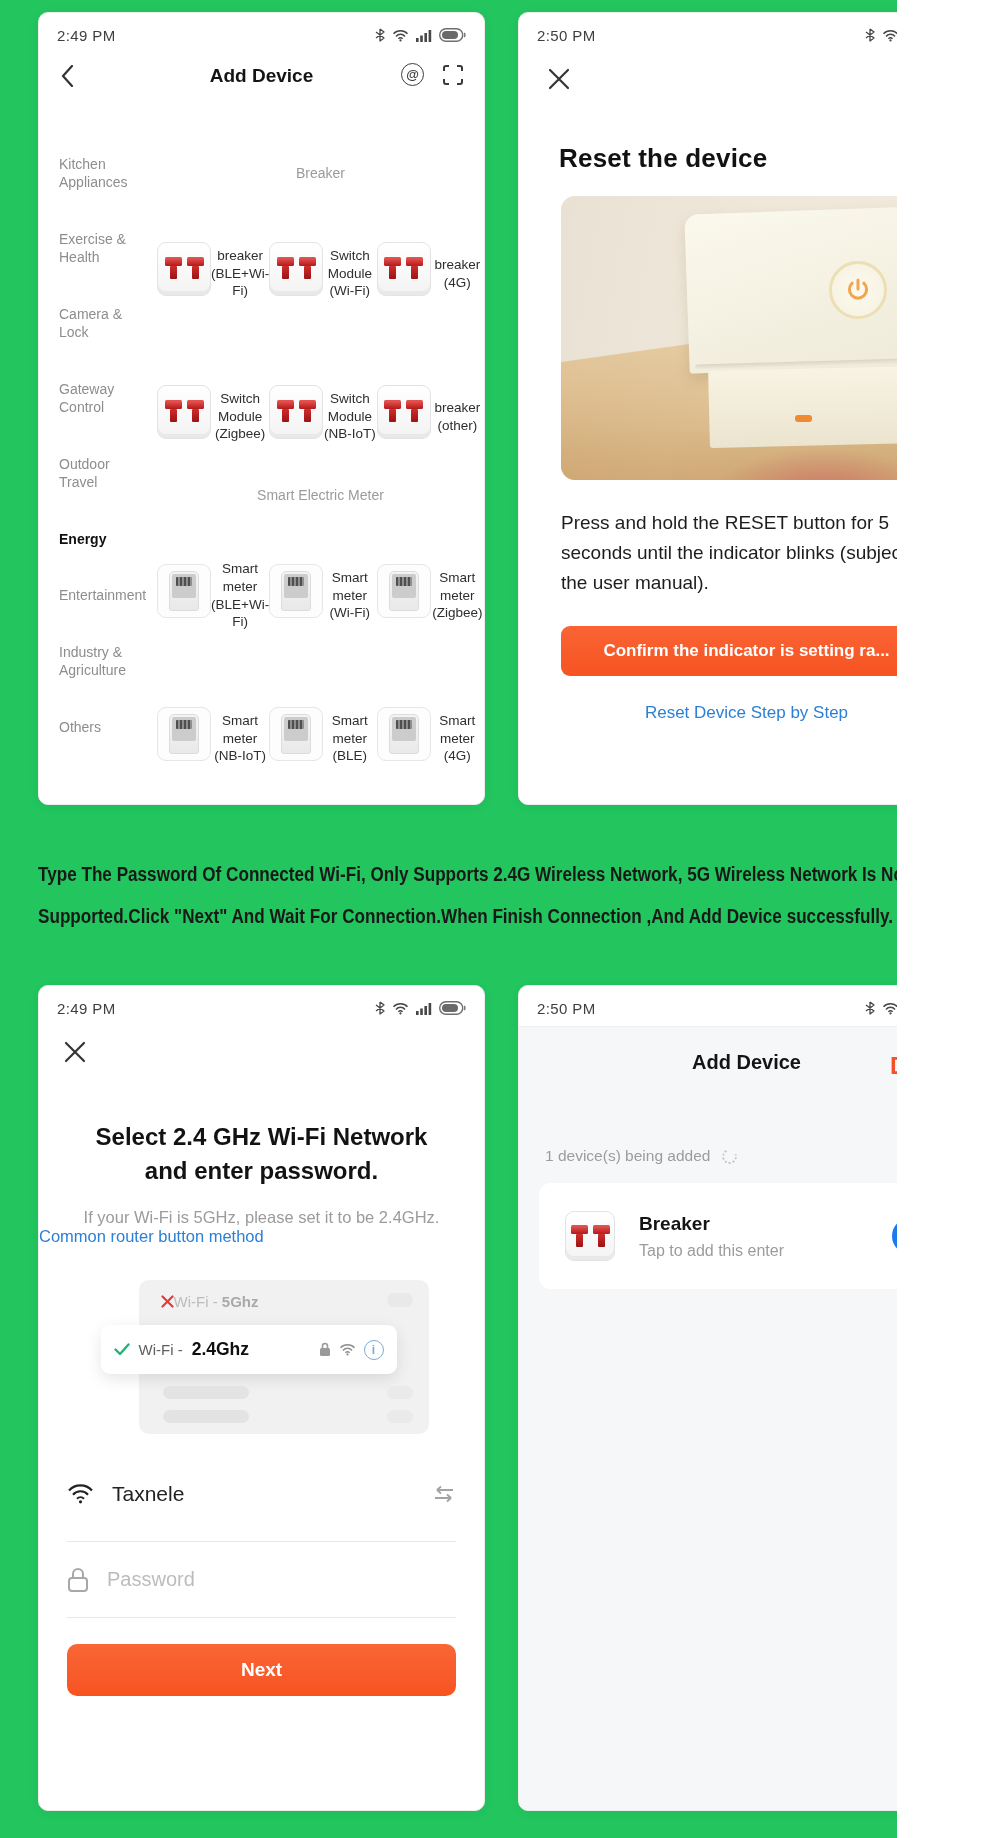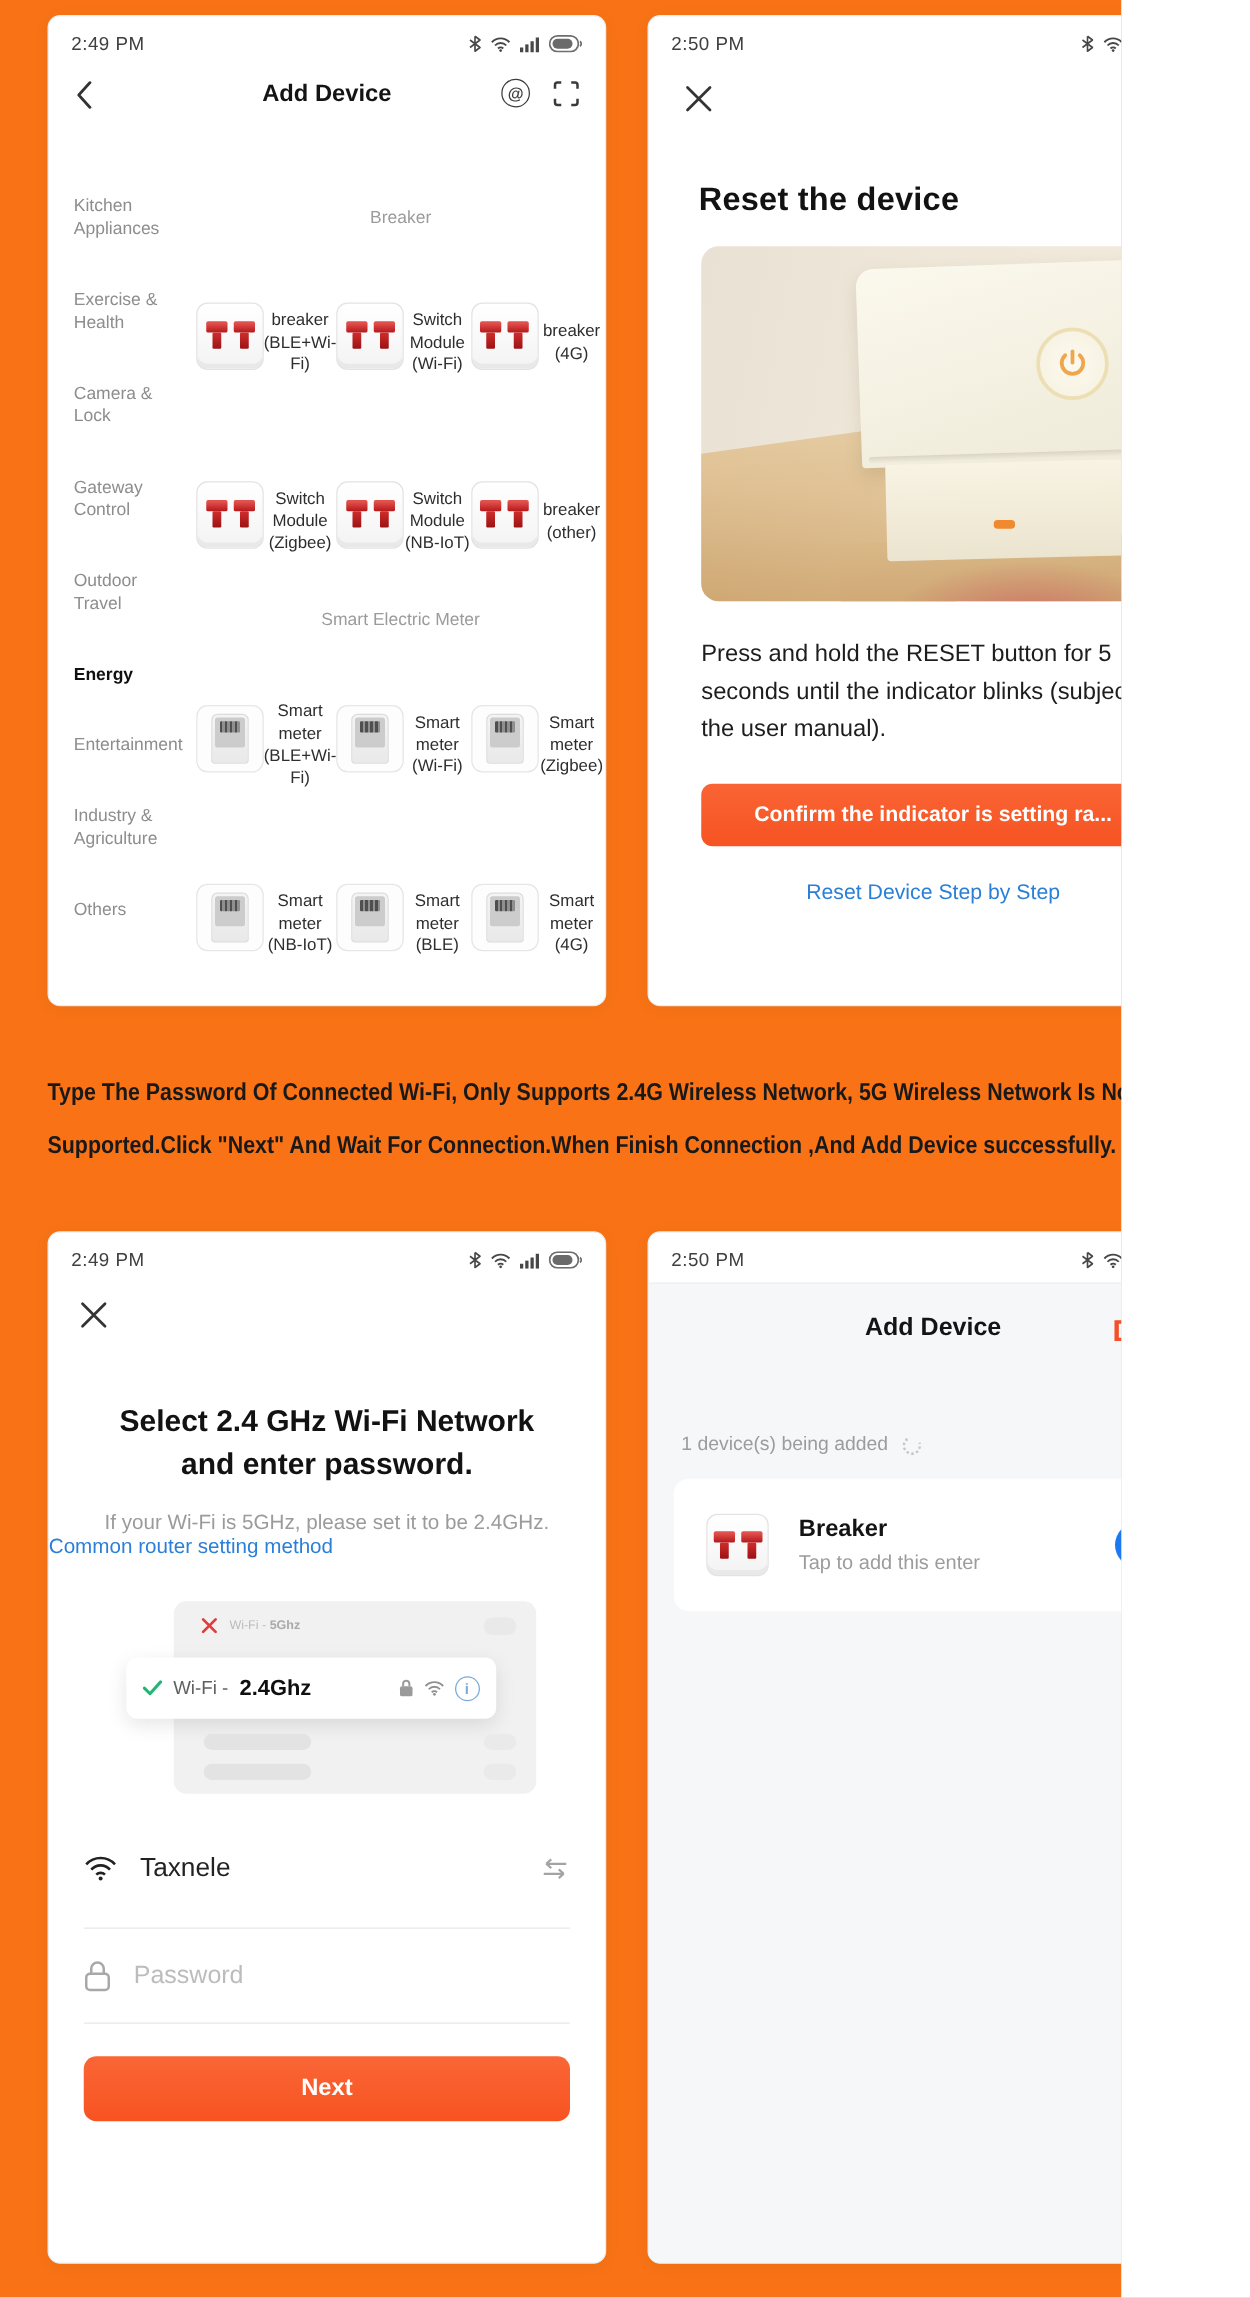--- a/index.html
+++ b/index.html
@@ -1,18 +1,18 @@
 <!DOCTYPE html>
 <html><head>
 <meta charset="utf-8">
 <style>
   * { margin:0; padding:0; box-sizing:border-box; }
   html,body { background:#fff; }
   body { font-family:"Liberation Sans","DejaVu Sans",sans-serif; }
-  .canvas { position:relative; width:897px; height:1838px; background:#f97316; overflow:hidden; }
+  .canvas { position:relative; width:897px; height:1838px; background:#22c55e; overflow:hidden; }
 
   .phone { position:absolute; background:#fff; border:1px solid #ececec; border-radius:10px; overflow:hidden; box-shadow:0 2px 12px rgba(0,0,0,.05); }
   #p1 { left:38px; top:12px; width:447px; height:793px; }
   #p2 { left:518px; top:12px; width:457px; height:793px; }
   #p3 { left:38px; top:985px; width:447px; height:826px; }
   #p4 { left:518px; top:985px; width:457px; height:826px; }
 
   
   .sb { height:40px; display:flex; align-items:center; justify-content:space-between; padding:4px 18px 0; }
   .sb .time { font-size:15px; color:#3f3f3f; letter-spacing:.4px; }
@@ -70,21 +70,21 @@
 
   
   .note { position:absolute; left:38px; top:853px; width:1070px; transform:scaleX(0.878); transform-origin:0 0; font-size:19.5px; font-weight:700; color:#191919; line-height:42px; }
 
   
   .h3 { margin-top:52px; text-align:center; font-size:24px; line-height:34px; font-weight:800; color:#121212; }
   .hint { margin-top:20px; text-align:center; font-size:16.5px; color:#9b9b9b; }
   .rlink { margin-top:4px; text-align:center; font-size:16.5px; color:#2b7fd6; cursor:pointer; }
   .demo { position:relative; width:334px; height:154px; margin:34px auto 0; }
   .panel { position:absolute; left:44px; right:0; top:0; bottom:0; background:#f1f1f2; border-radius:10px; }
-  .row-bad { position:absolute; left:66px; top:13px; display:flex; align-items:center; gap:10px; font-size:10px; color:#bcbcbc;text-align:right; }
+  .row-bad { position:absolute; left:66px; top:13px; display:flex; align-items:center; font-size:15px; color:#bcbcbc;text-align:right; }
   .row-bad b { color:#a9a9a9; font-weight:700; }
   .knob0 { position:absolute; right:16px; top:13px; width:26px; height:14px; background:#e9e9ea; border-radius:7px; }
   .gcard { position:absolute; left:6px; top:45px; width:296px; height:49px; background:#fff; border-radius:9px; box-shadow:0 5px 16px rgba(0,0,0,.1); display:flex; align-items:center; padding:0 13px; gap:9px; }
   .gcard .pre { font-size:15px; color:#606060; }
   .gcard b { font-size:17.5px; color:#0f0f0f; }
   .gicons { margin-left:auto; display:flex; align-items:center; gap:8px; }
   .info { width:20px; height:20px; border:1.5px solid #79abdd; border-radius:50%; color:#79abdd; font-size:12px; font-weight:700; display:flex; align-items:center; justify-content:center; }
   .bar { position:absolute; left:68px; width:86px; height:13px; background:#e3e3e4; border-radius:7px; }
   .b1 { top:106px; } .b2 { top:130px; }
   .knob { position:absolute; right:16px; width:26px; height:13px; background:#eaeaeb; border-radius:7px; }
@@ -349,21 +349,21 @@
         <svg width="24" height="24" viewBox="0 0 24 24">
             <path d="M3 3 L21 21 M21 3 L3 21" stroke="#343434" stroke-width="2.2" stroke-linecap="round"></path>
           </svg>
       </span>
     </div>
     <div class="h3">
       <div>Select 2.4 GHz Wi-Fi Network</div>
       <div>and enter password.</div>
     </div>
     <div class="hint">If your Wi-Fi is 5GHz, please set it to be 2.4GHz.</div>
-    <a class="rlink">Common router setting method</a>
+    <a class="rlink">Common router button method</a>
     <div class="demo">
       <span class="panel"></span>
       <span class="knob0"></span>
       <div class="row-bad">
         <svg width="13" height="13" viewBox="0 0 13 13">
             <path d="M1.5 1.5 L11.5 11.5 M11.5 1.5 L1.5 11.5" stroke="#e23b3b" stroke-width="2.2" stroke-linecap="round"></path>
           </svg>
         <span><span>Wi-Fi - </span><b>5Ghz</b></span>
       </div>
       <div class="gcard">

